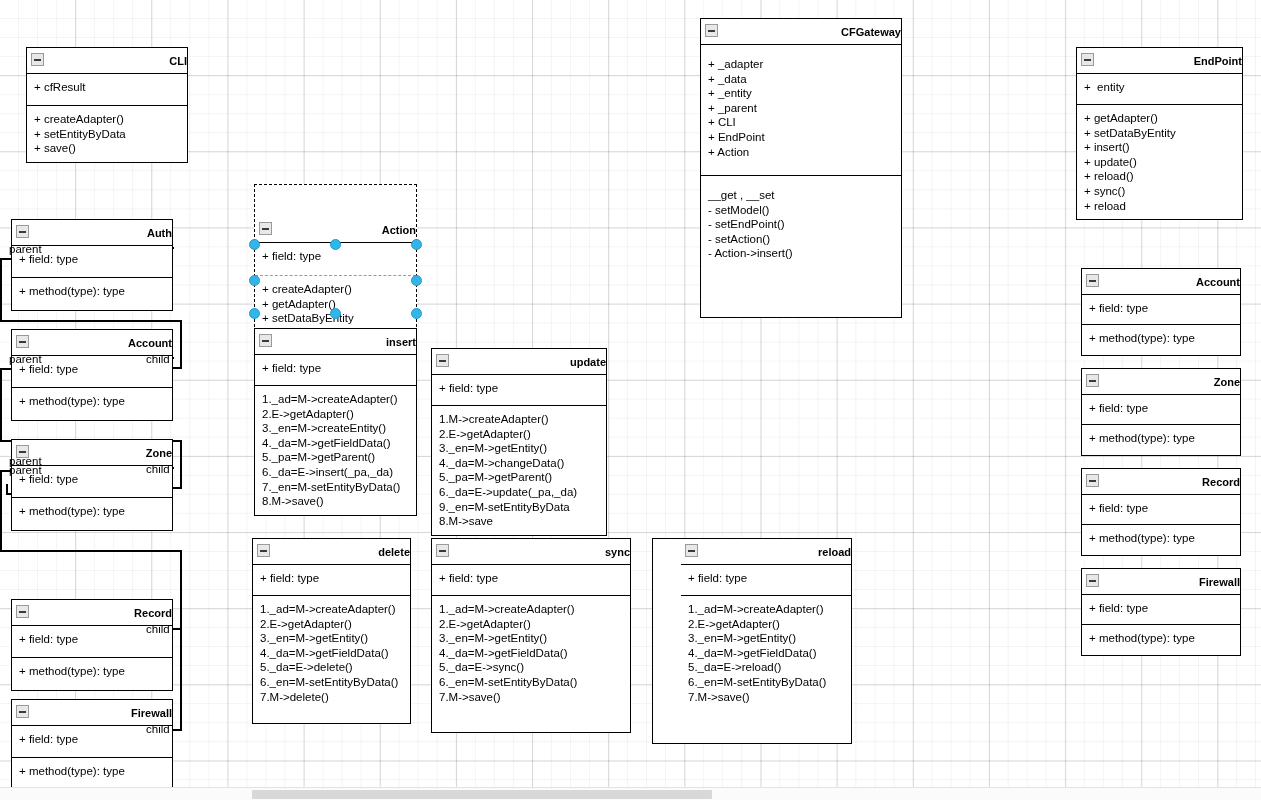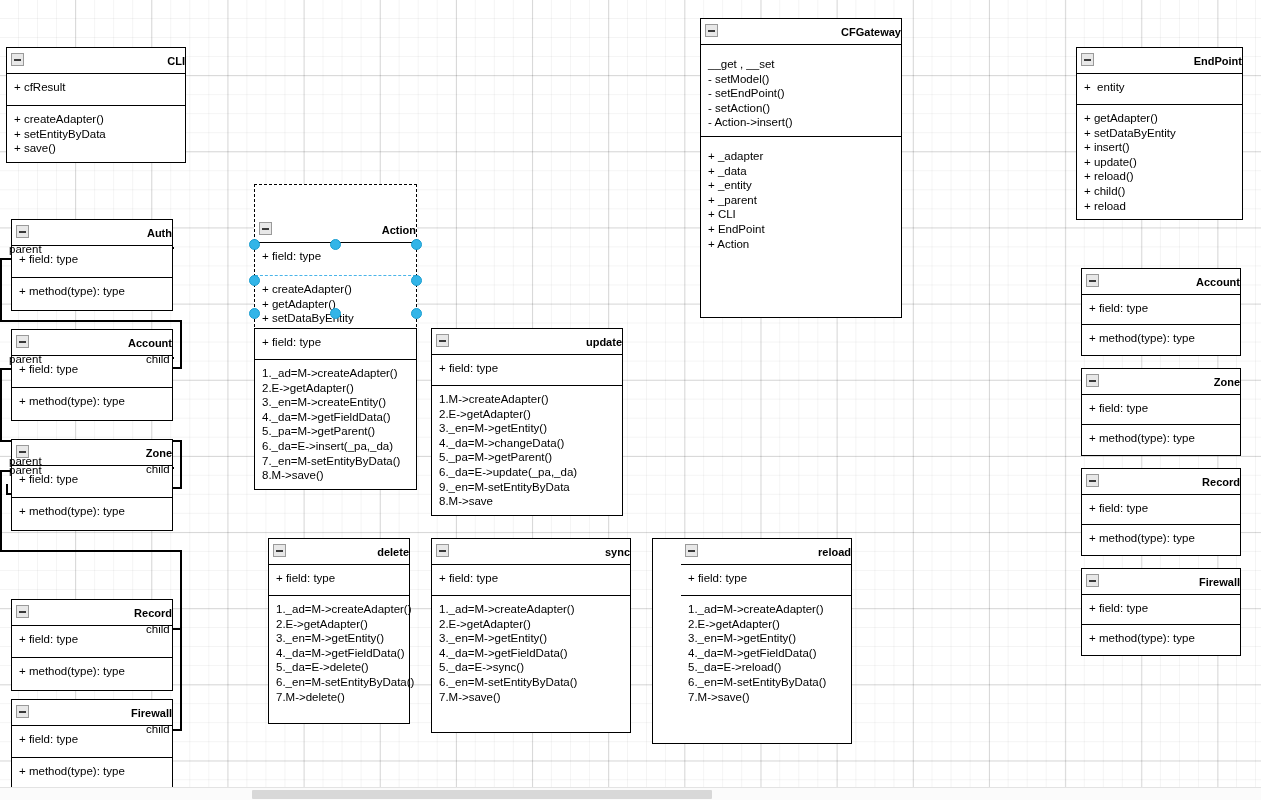--- a/index.html
+++ b/index.html
@@ -159,21 +159,21 @@
 
   <div class="edge-label" style="left:9px; top:243px;">parent</div>
   <div class="edge-label" style="left:9px; top:353px;">parent</div>
   <div class="edge-label" style="left:146px; top:353px;">child</div>
   <div class="edge-label" style="left:9px; top:455px;">parent</div>
   <div class="edge-label" style="left:9px; top:464px;">parent</div>
   <div class="edge-label" style="left:146px; top:463px;">child</div>
   <div class="edge-label" style="left:146px; top:623px;">child</div>
   <div class="edge-label" style="left:146px; top:723px;">child</div>
 
-  <div class="uml" style="left:6px; top:47px; width:180px;">
+  <div class="uml" style="left:26px; top:47px; width:162px;">
     <div class="title-bar">
       <span class="collapse"></span>
       <span>CLI</span>
     </div>
     <div class="section attrs-1">
       <div class="row">+ cfResult</div>
     </div>
     <div class="section methods-pad">
       <div class="row">+ createAdapter()</div>
       <div class="row">+ setEntityByData</div>
@@ -264,56 +264,60 @@
   <div class="handle" style="left:249px;  top:239px;"></div>
   <div class="handle" style="left:330px;  top:239px;"></div>
   <div class="handle" style="left:411px;  top:239px;"></div>
   <div class="handle" style="left:249px;  top:275px;"></div>
   <div class="handle" style="left:411px;  top:275px;"></div>
   <div class="handle" style="left:249px;  top:308px;"></div>
   <div class="handle" style="left:330px;  top:308px;"></div>
   <div class="handle" style="left:411px;  top:308px;"></div>
 
   <div class="uml" style="left:254px; top:328px; width:163px;">
+    <div class="title-bar">
+      <span class="collapse"></span>
+      <span>insert</span>
+    </div>
     <div class="section" style="min-height:31px;">
       <div class="row">+ field: type</div>
     </div>
     <div class="section methods-pad">
       <div class="row">1._ad=M-&gt;createAdapter()</div>
       <div class="row">2.E-&gt;getAdapter()</div>
       <div class="row">3._en=M-&gt;createEntity()</div>
       <div class="row">4._da=M-&gt;getFieldData()</div>
       <div class="row">5._pa=M-&gt;getParent()</div>
       <div class="row">6._da=E-&gt;insert(_pa,_da)</div>
       <div class="row">7._en=M-setEntityByData()</div>
       <div class="row">8.M-&gt;save()</div>
     </div>
   </div>
 
-  <div class="uml" style="left:431px; top:328px; width:192px;">
+  <div class="uml" style="left:431px; top:348px; width:176px;">
     <div class="title-bar">
       <span class="collapse"></span>
       <span>update</span>
     </div>
     <div class="section" style="min-height:31px;">
       <div class="row">+ field: type</div>
     </div>
     <div class="section methods-pad">
       <div class="row">1.M-&gt;createAdapter()</div>
       <div class="row">2.E-&gt;getAdapter()</div>
       <div class="row">3._en=M-&gt;getEntity()</div>
       <div class="row">4._da=M-&gt;changeData()</div>
       <div class="row">5._pa=M-&gt;getParent()</div>
       <div class="row">6._da=E-&gt;update(_pa,_da)</div>
       <div class="row">9._en=M-setEntityByData</div>
       <div class="row">8.M-&gt;save</div>
     </div>
   </div>
 
-  <div class="uml" style="left:252px; top:538px; width:142px;margin-left:16px;">
+  <div class="uml" style="left:252px; top:538px; width:159px;">
     <div class="title-bar">
       <span class="collapse"></span>
       <span>delete</span>
     </div>
     <div class="section" style="min-height:31px;">
       <div class="row">+ field: type</div>
     </div>
     <div class="section methods-pad" style="min-height:127px;">
       <div class="row">1._ad=M-&gt;createAdapter()</div>
       <div class="row">2.E-&gt;getAdapter()</div>
@@ -361,53 +365,53 @@
       <div class="row">6._en=M-setEntityByData()</div>
       <div class="row">7.M-&gt;save()</div>
     </div>
   </div>
 
   <div class="uml" style="left:700px; top:18px; width:202px; height:300px;">
     <div class="title-bar">
       <span class="collapse"></span>
       <span>CFGateway</span>
     </div>
-    <div class="section methods-pad" style="padding-top:12px;">
-      <div class="row">__get , __set</div>
-      <div class="row">- setModel()</div>
-      <div class="row">- setEndPoint()</div>
-      <div class="row">- setAction()</div>
-      <div class="row">- Action-&gt;insert()</div>
-    </div>
     <div class="section" style="min-height:131px; padding-top:12px;">
       <div class="row">+ _adapter</div>
       <div class="row">+ _data</div>
       <div class="row">+ _entity</div>
       <div class="row">+ _parent</div>
       <div class="row">+ CLI</div>
       <div class="row">+ EndPoint</div>
       <div class="row">+ Action</div>
     </div>
+    <div class="section methods-pad" style="padding-top:12px;">
+      <div class="row">__get , __set</div>
+      <div class="row">- setModel()</div>
+      <div class="row">- setEndPoint()</div>
+      <div class="row">- setAction()</div>
+      <div class="row">- Action-&gt;insert()</div>
+    </div>
   </div>
 
   <div class="uml" style="left:1076px; top:47px; width:167px;">
     <div class="title-bar">
       <span class="collapse"></span>
       <span>EndPoint</span>
     </div>
     <div class="section" style="min-height:31px;">
       <div class="row">+  entity</div>
     </div>
     <div class="section methods-pad">
       <div class="row">+ getAdapter()</div>
       <div class="row">+ setDataByEntity</div>
       <div class="row">+ insert()</div>
       <div class="row">+ update()</div>
       <div class="row">+ reload()</div>
-      <div class="row">+ child()</div>
+      <div class="row">+ sync()</div>
       <div class="row">+ reload</div>
     </div>
   </div>
 
   <div class="uml" style="left:1081px; top:268px; width:160px;">
     <div class="title-bar">
       <span class="collapse"></span>
       <span>Account</span>
     </div>
     <div class="section" style="min-height:30px;">

